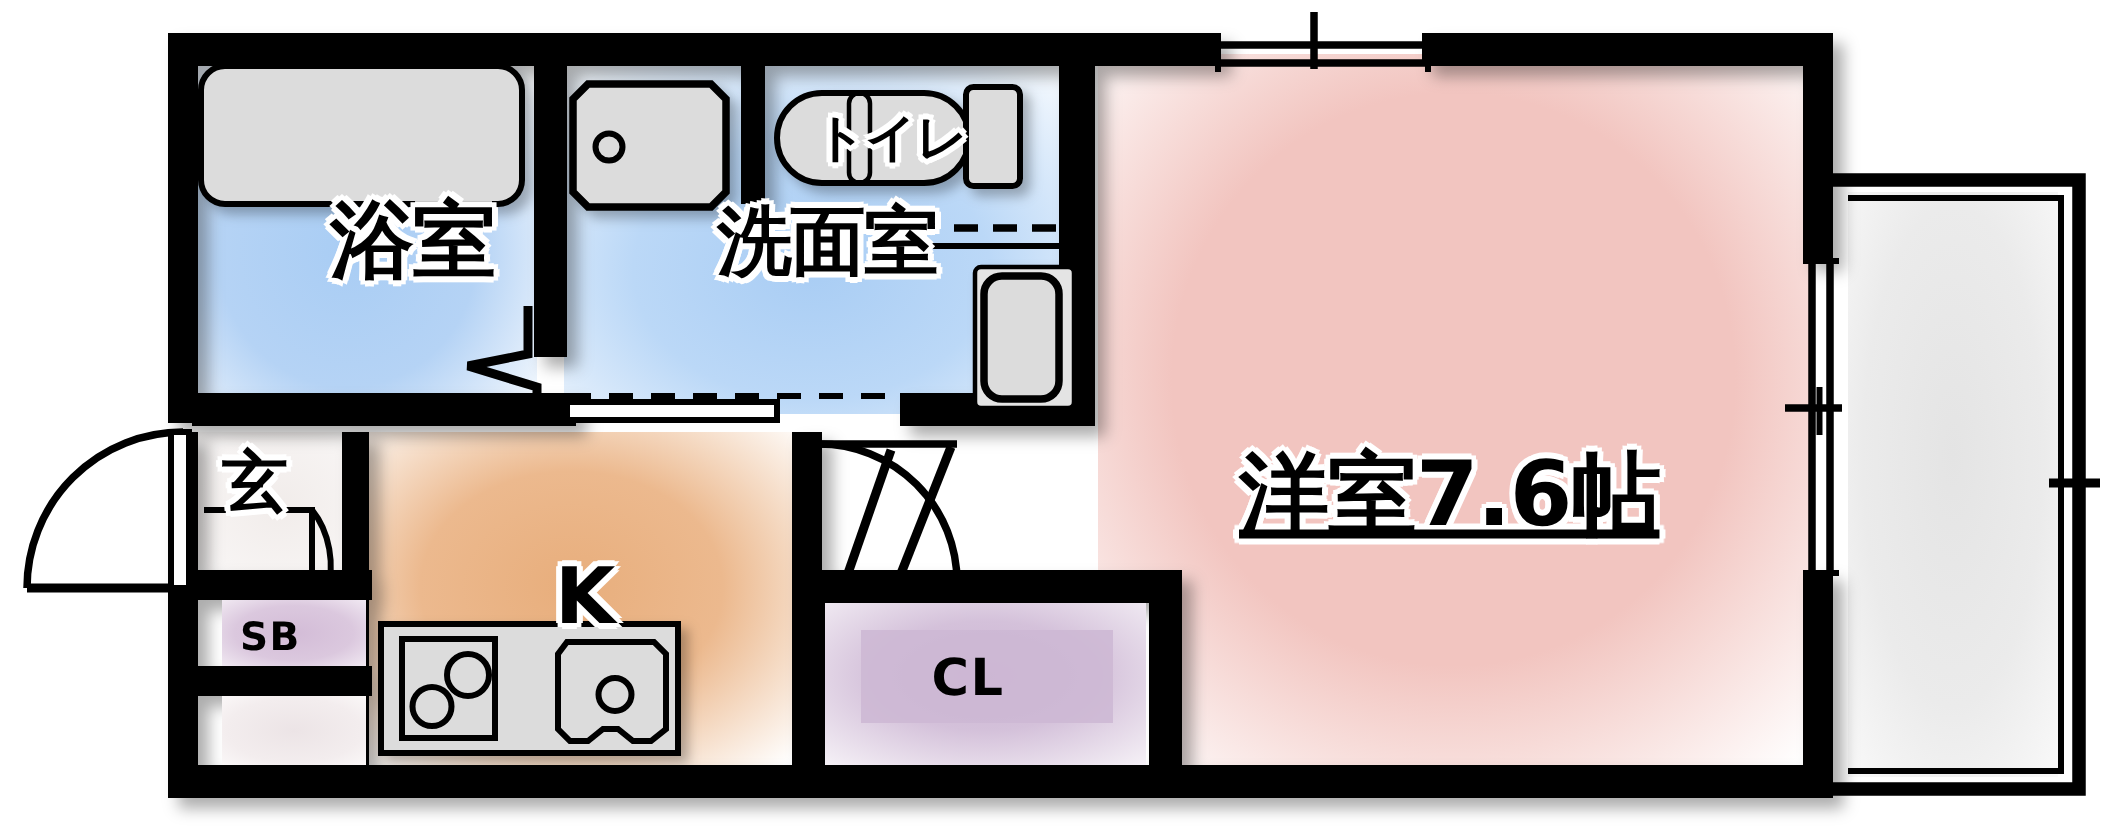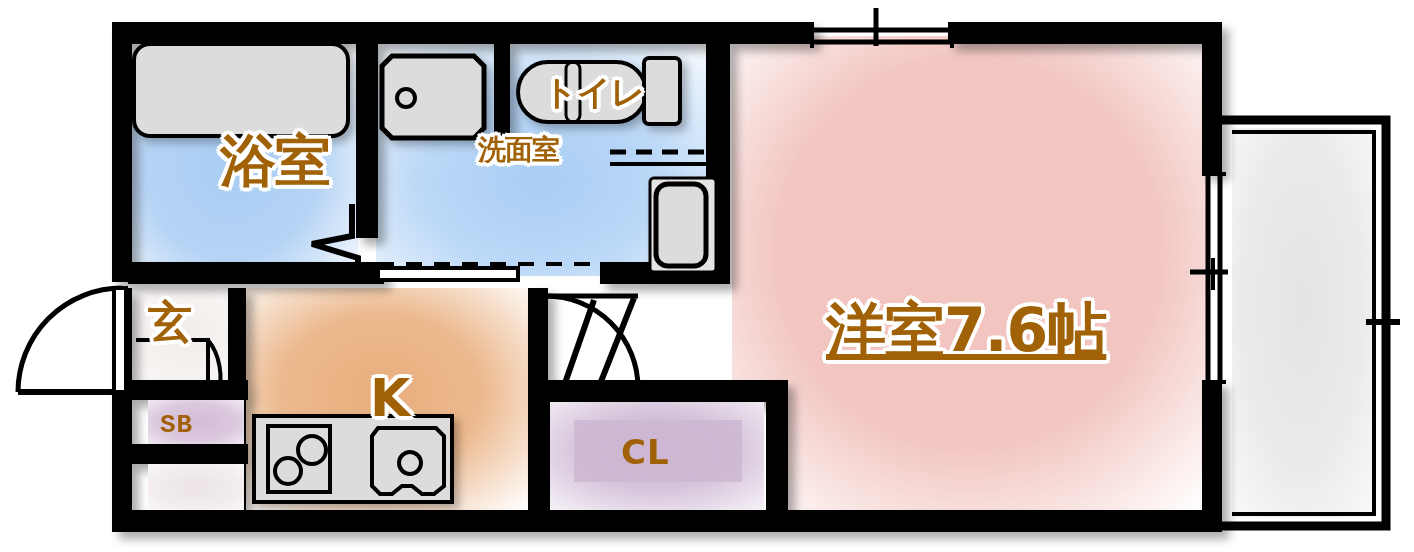--- a/index.html
+++ b/index.html
@@ -21,42 +21,42 @@
   }
   svg.layer {
     position: absolute;
     left: 0; top: 0;
     width: 1414px;
     height: 552px;
   }
   .label {
     position: absolute;
     font-weight: 700;
-    color: #a16207;
+    color: #000000;
     white-space: nowrap;
     line-height: 1;
     -webkit-text-stroke: 0px;
     text-shadow:
       3px 0 0 #fff, -3px 0 0 #fff, 0 3px 0 #fff, 0 -3px 0 #fff,
       2px 2px 0 #fff, -2px 2px 0 #fff, 2px -2px 0 #fff, -2px -2px 0 #fff,
       4px 0 0 #fff, -4px 0 0 #fff, 0 4px 0 #fff, 0 -4px 0 #fff,
       3px 3px 0 #fff, -3px 3px 0 #fff, 3px -3px 0 #fff, -3px -3px 0 #fff;
   }
   .label.plain {
     text-shadow: none;
   }
   .l-yoshitsu { left: 826px; top: 300px; font-size: 60px; letter-spacing: -1px; text-decoration: underline; }
   .l-balcony  { left: 1176px; top: 306px; font-size: 42px; letter-spacing: -2px; }
   .l-yokushitsu { left: 193px; top: 133px; font-size: 56px; letter-spacing: -1px; margin-left: 27px; }
-  .l-senmen   { left: 478px; top: 136px; font-size: 28px; letter-spacing: -1px; }
+  .l-senmen   { left: 478px; top: 136px; font-size: 50px; letter-spacing: -1px; }
   .l-toilet   { left: 543px; top: 75px; font-size: 34px; letter-spacing: -1px; }
   .l-genkan   { left: 148px; top: 300px; font-size: 44px; }
   .l-k        { left: 370px; top: 372px; font-size: 52px; }
   .l-cl       { left: 621px; top: 435px; font-size: 34px; letter-spacing: 1px; }
-  .l-sb       { left: 160px; top: 412px; font-size: 26px; letter-spacing: 1px; font-family: Liberation Mono, monospace; }
+  .l-sb       { left: 160px; top: 412px; font-size: 26px; letter-spacing: 1px; }
 </style>
 </head>
 <body>
 
 <div id="plan">
 
   <svg class="layer" viewBox="0 0 1414 552">
     <defs>
 
       <radialGradient id="gPink" cx="50%" cy="45%" r="72%">

